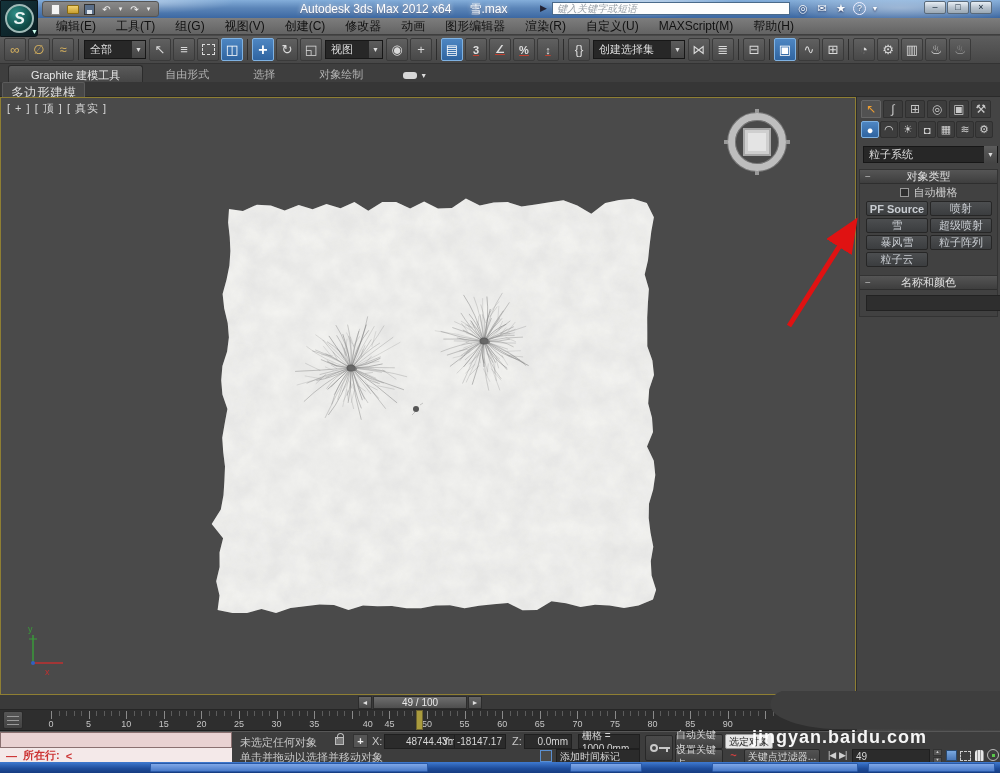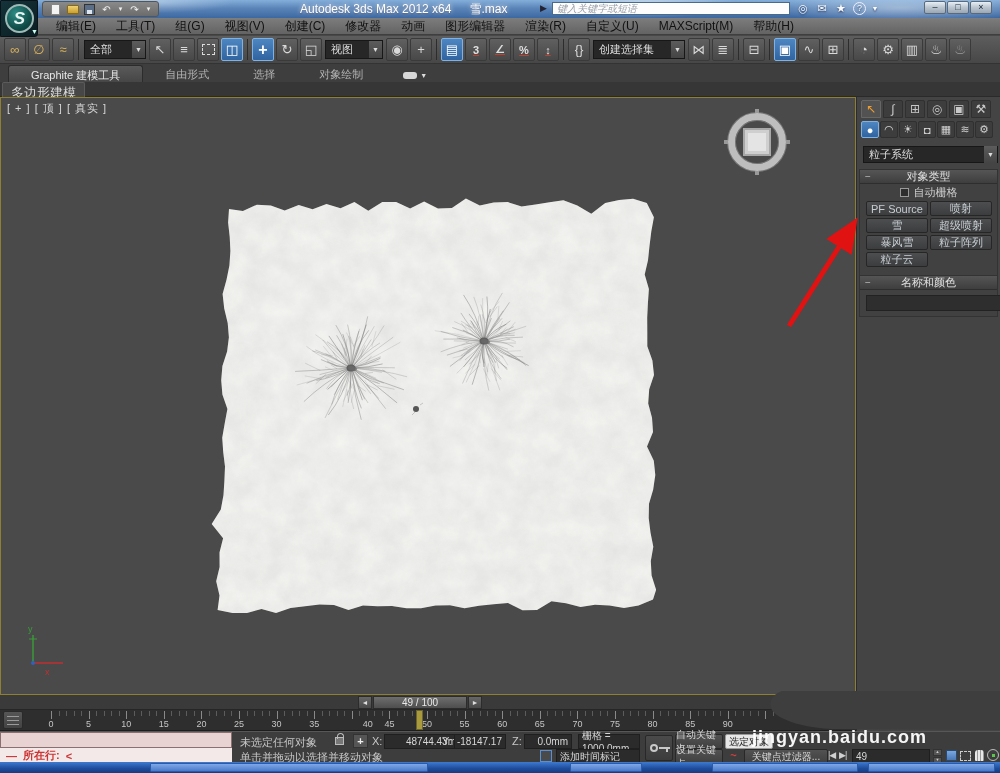--- a/index.html
+++ b/index.html
@@ -585,21 +585,21 @@
     <div class="rollout" style="top:72px;">
       <div class="rhead">
         <span class="minus">−</span>
         <span>对象类型</span>
       </div>
       <div class="cbrow">
         <span class="cbox"></span>
         <span>自动栅格</span>
       </div>
       <div class="pgrid" id="pgrid">
-          <div class="pbtn" style="left: 6px; top: 0px;">PF Source</div>
+          <div class="pbtn" style="left: 6px; top: 0px; font-weight: bold;">PF Source</div>
           <div class="pbtn" style="left: 70px; top: 0px;">喷射</div>
           <div class="pbtn" style="left: 6px; top: 17px;">雪</div>
           <div class="pbtn" style="left: 70px; top: 17px;">超级喷射</div>
           <div class="pbtn" style="left: 6px; top: 34px;">暴风雪</div>
           <div class="pbtn" style="left: 70px; top: 34px;">粒子阵列</div>
           <div class="pbtn" style="left: 6px; top: 51px;">粒子云</div>
         </div>
     </div>
     <div class="rollout" style="top:178px;">
       <div class="rhead">
@@ -765,21 +765,21 @@
       <span class="ring"></span>
         <span class="stem"></span>
         <span class="tooth"></span>
     </div>
     <div class="sbbtn" style="left:675px;top:2px;width:48px;">自动关键点</div>
     <div class="sbbtn lit" style="left:725px;top:2px;width:48px;">选定对象</div>
     <span class="timetagico"></span>
     <div class="sbfield" style="left:556px;top:17px;width:84px;justify-content:flex-start;">添加时间标记</div>
     <div class="sbbtn" style="left:675px;top:17px;width:48px;">设置关键点</div>
     <span class="curveico">~</span>
-    <div class="sbbtn" style="left:744px;top:17px;width:84px;">关键点过滤器...</div>
+    <div class="sbbtn" style="left:744px;top:17px;width:76px;">关键点过滤器...</div>
     <span class="playico" style="left:828px;">|◀</span>
     <span class="playico" style="left:839px;">▶|</span>
     <div class="sbfield" style="left:852px;top:17px;width:78px;justify-content:flex-start;">49</div>
     <span class="spinner">
         <span>▲</span>
         <span>▼</span>
       </span>
     <span class="navico" style="left:945px;">
         <span class="nv-grid"></span>
       </span>

